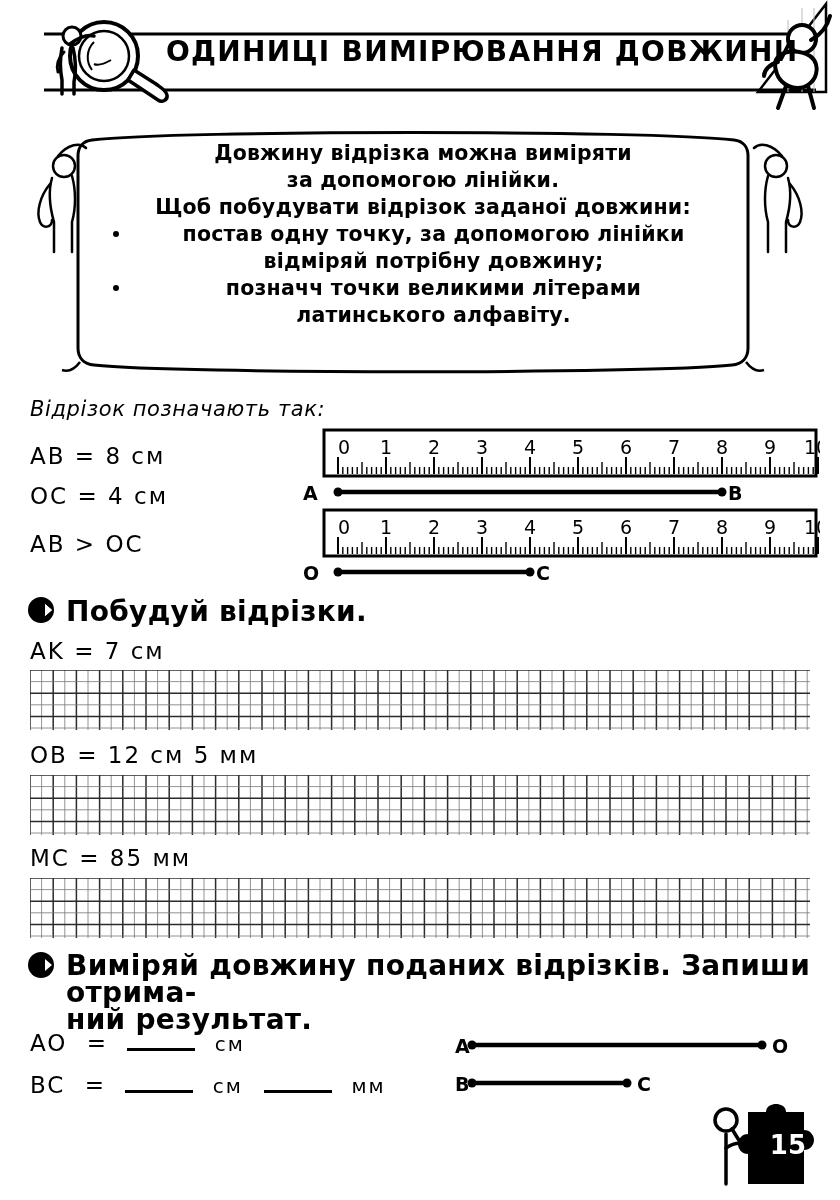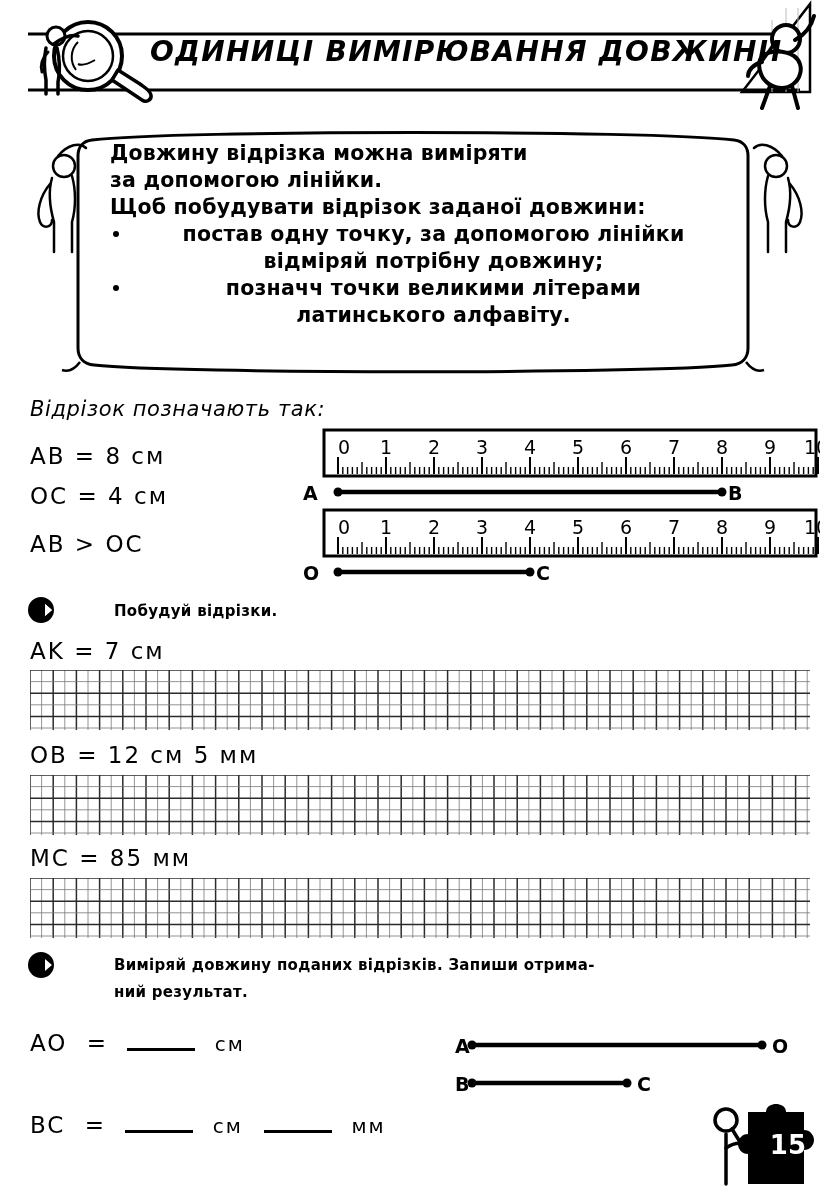--- a/index.html
+++ b/index.html
@@ -15,25 +15,24 @@
     position: relative;
     width: 840px;
     height: 1200px;
     overflow: hidden;
     background: #ffffff;
   }
 
   
   .header-band {
     position: absolute;
-    left: 0px;
+    left: 16px;
     top: 0px;
     width: 664px;
     height: 112px;
-    font-style: italic;
   }
   .header-title {
     position: absolute;
     left: 150px;
     top: 36px;
     width: 560px;
     text-align: center;
     font-size: 28px;
     font-weight: bold;
     letter-spacing: 1.3px;
@@ -53,20 +52,21 @@
     position: absolute;
     left: 82px;
     top: 14px;
     width: 626px;
     font-size: 20.5px;
     font-weight: bold;
     line-height: 27px;
     letter-spacing: 0.2px;
   }
   .rule-center {
+    text-align: center;
   }
   .rule-li {
     position: relative;
     padding-left: 21px;
     text-align: center;
   }
   .rule-li .dot {
     position: absolute;
     left: 3px;
     top: 10px;
@@ -84,25 +84,24 @@
     white-space: nowrap;
   }
   .eq-text {
     position: absolute;
     font-size: 23px;
     letter-spacing: 2px;
     white-space: nowrap;
   }
   .task-text {
     position: absolute;
-    font-size: 15px;
+    font-size: 28px;
     font-weight: bold;
     letter-spacing: 0.3px;
     line-height: 27px;
-    margin-left: 48px;
   }
 
   
   .arrow-bullet {
     position: absolute;
     width: 26px;
     height: 26px;
   }
 
   
@@ -744,21 +743,21 @@
     <div>Виміряй довжину поданих відрізків. Запиши отрима-</div>
     <div>ний результат.</div>
   </div>
 
   <div class="eq-text" style="left:30px; top:1030px;">
     <span>AO</span>
     <span style="margin:0 10px;">=</span>
     <span class="blank" style="width:68px;"></span>
     <span style="margin-left:10px; font-size:20px;">см</span>
   </div>
-  <div class="eq-text" style="left:30px; top:1112px;">
+  <div class="eq-text" style="left:30px; top:1072px;">
     <span>BC</span>
     <span style="margin:0 10px;">=</span>
     <span class="blank" style="width:68px;"></span>
     <span style="margin-left:10px; font-size:20px;">см</span>
     <span class="blank" style="width:68px; margin-left:12px;"></span>
     <span style="margin-left:10px; font-size:20px;">мм</span>
   </div>
 
   <div class="fig" style="left:450px; top:1030px;">
     <svg width="340" height="30" viewBox="0 0 340 30">

